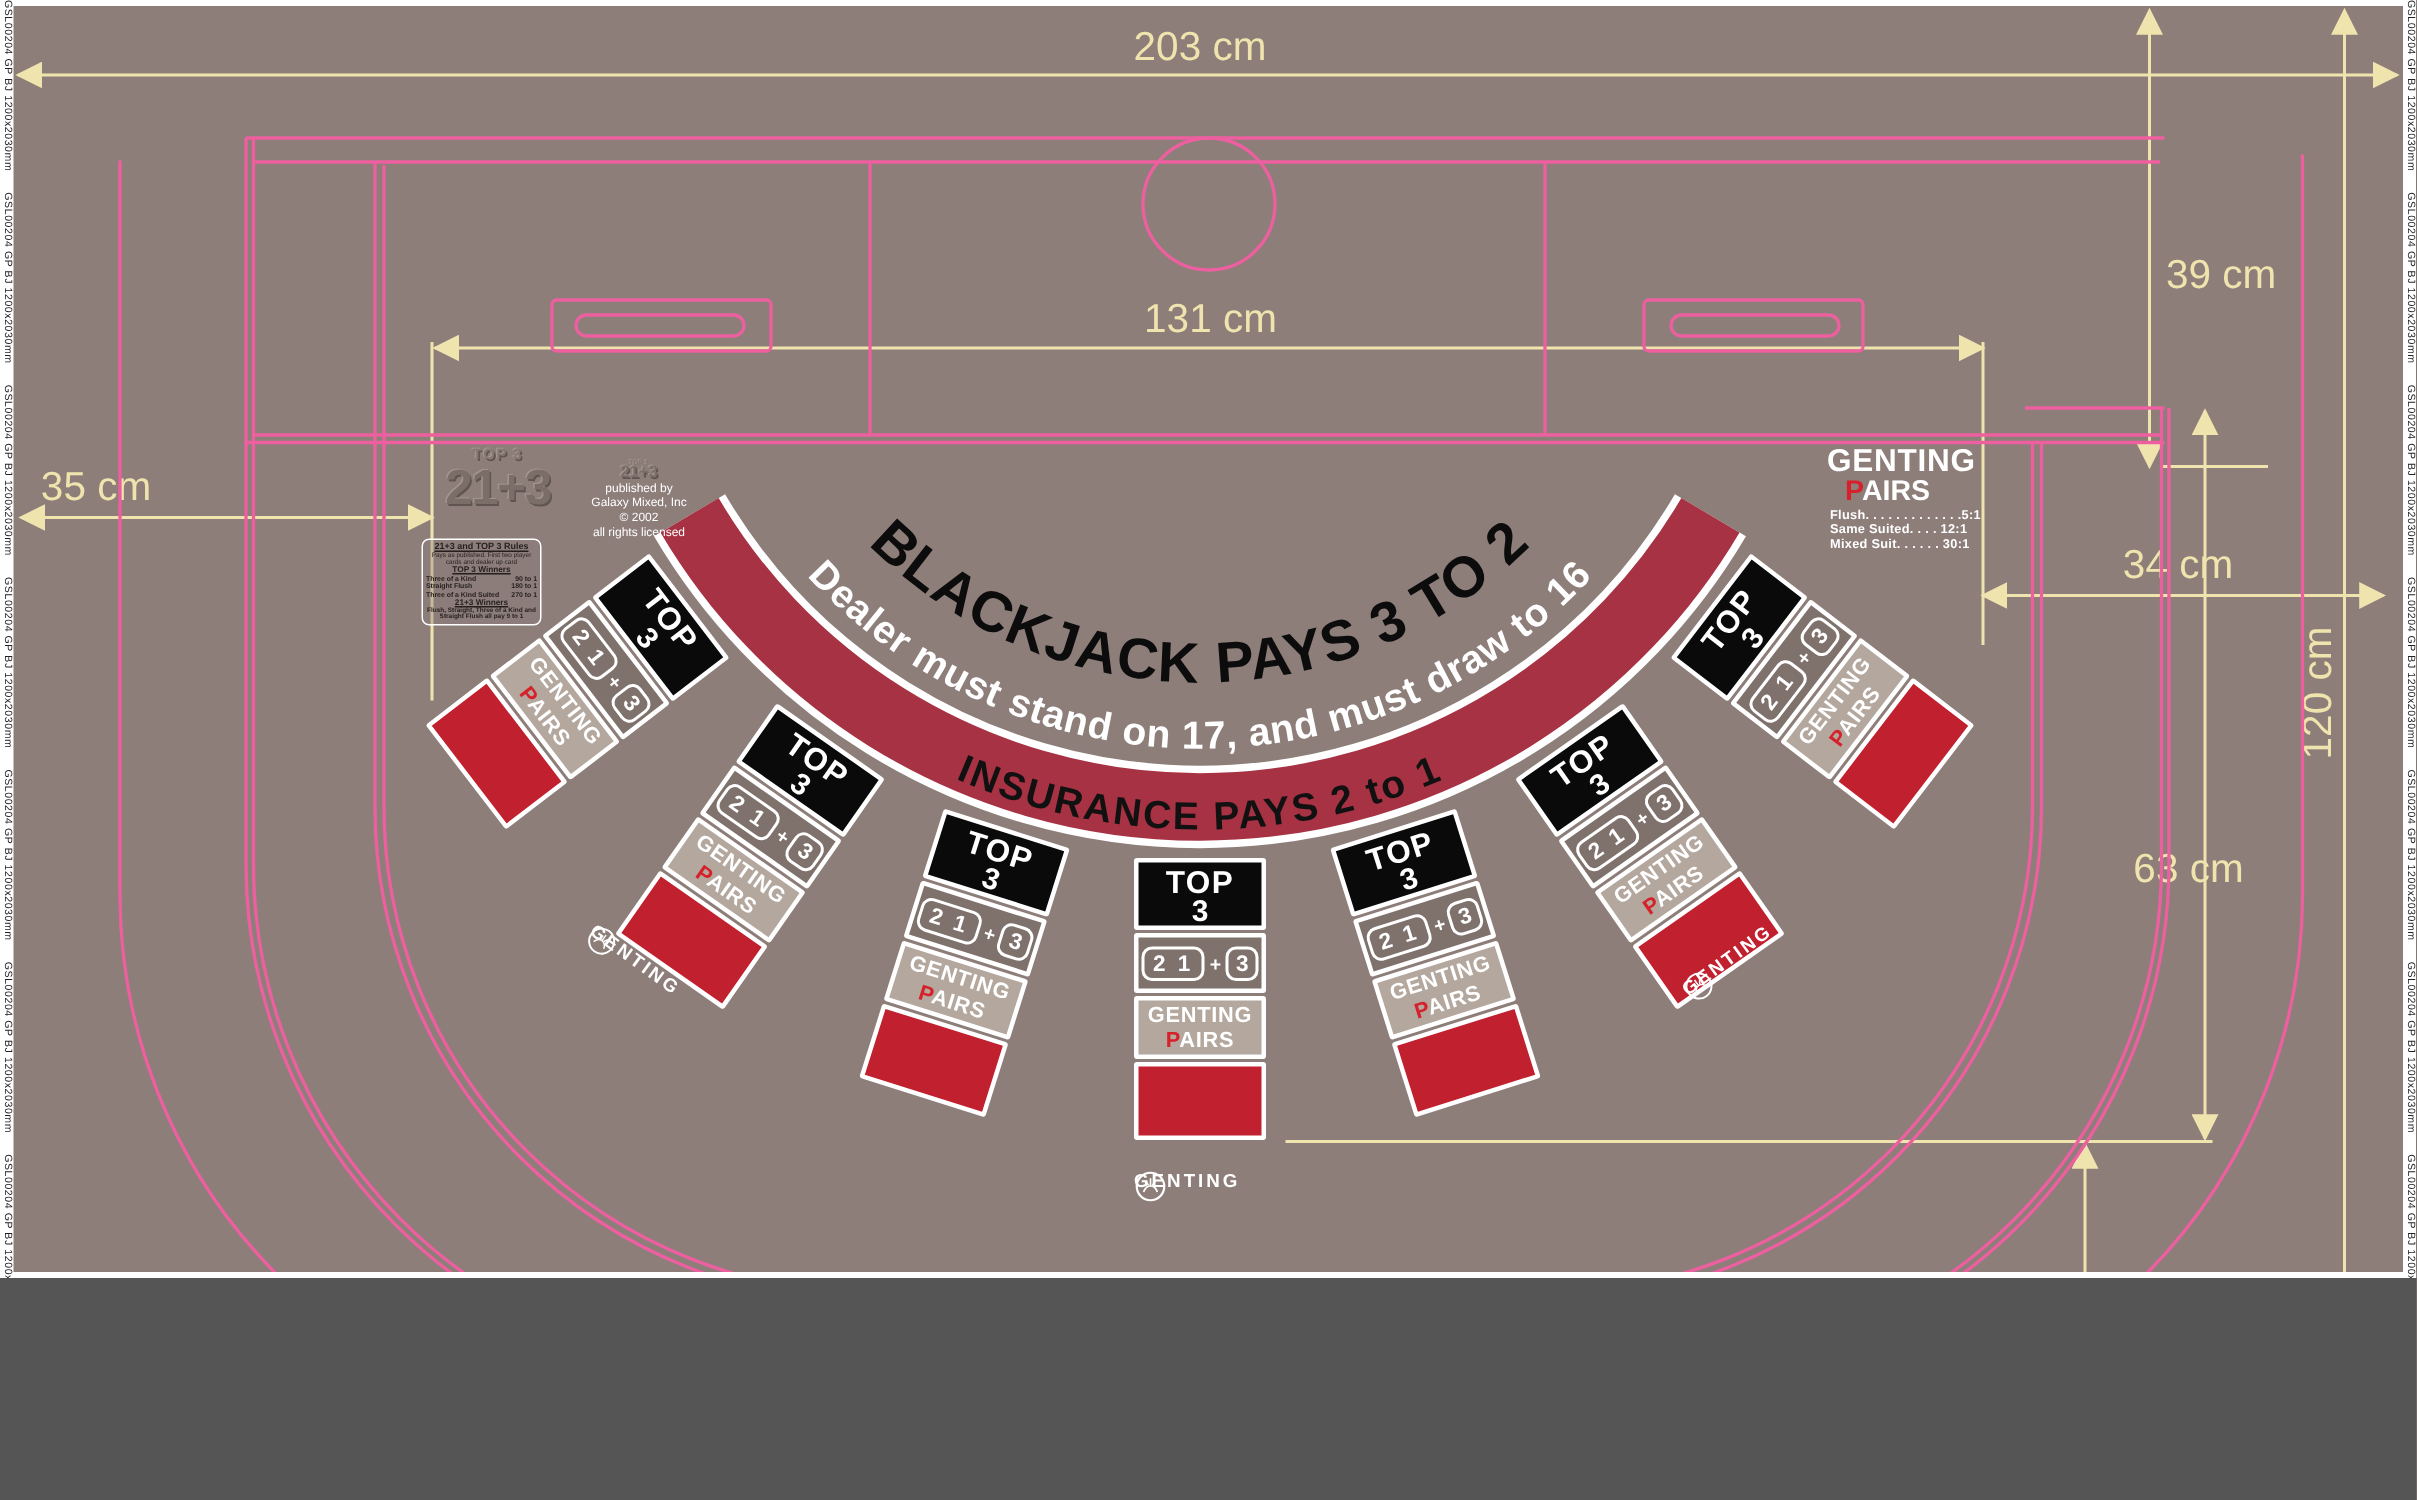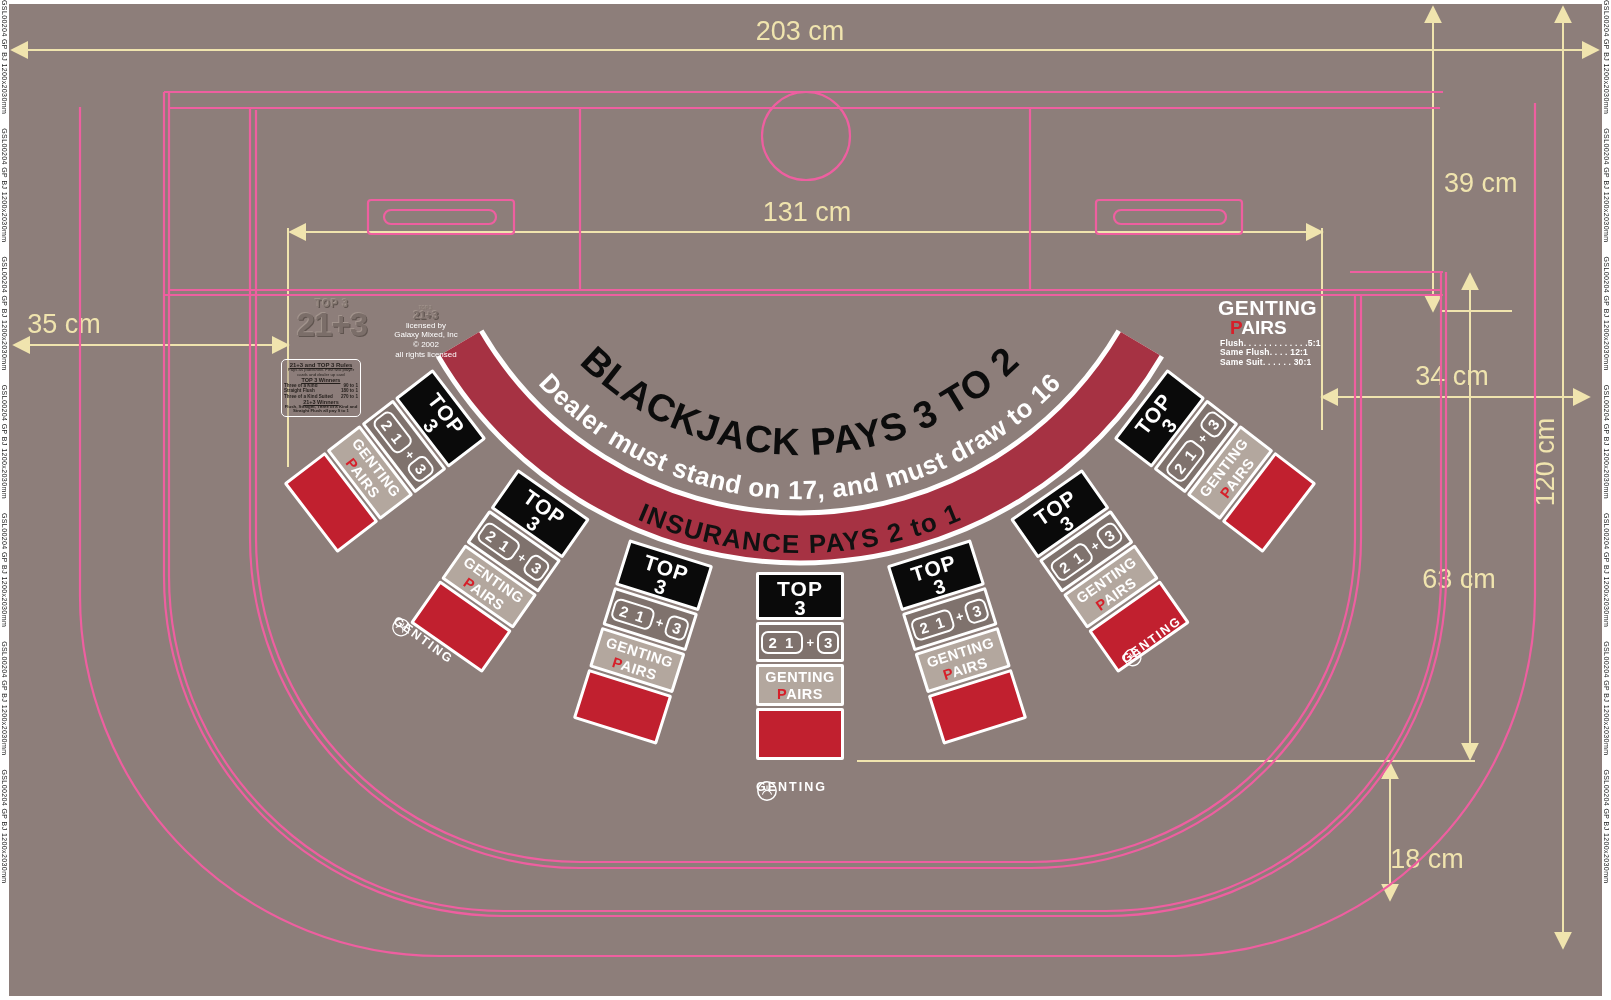--- a/index.html
+++ b/index.html
@@ -1,16 +1,16 @@
 <!DOCTYPE html>
 <html><head>
 <meta charset="utf-8">
 <style>
   html,body{margin:0;padding:0;background:#555;}
-  #stage{position:relative;width:1611px;height:1000px;overflow:hidden;
+  #stage{position:relative;width:1611px;height:852px;overflow:hidden;
          background:#8d7e7a;font-family:"Liberation Sans",sans-serif;}
   svg{position:absolute;left:0;top:0;}
   
   .edge-strip{position:absolute;background:#ffffff;z-index:40;}
   .edge-strip.left{left:0;top:0;width:9px;height:1000px;}
   .edge-strip.right{right:0;top:0;width:9px;height:1000px;}
   .edge-strip.top{left:0;top:0;width:1611px;height:4px;}
   .edge-strip.bottom{left:0;bottom:0;width:1611px;height:4px;}
   .edge-text{writing-mode:vertical-rl;font-size:7px;letter-spacing:.4px;color:#222;
              white-space:nowrap;width:9px;height:1000px;overflow:hidden;line-height:9px;}
@@ -261,33 +261,33 @@
         <div><span class="redp">P</span><span>AIRS</span></div>
       </div>
       <div class="sec main"></div>
     </div>
     </div>
 
   <div class="pairs-legend">
     <div class="pl-title">GENTING</div>
     <div class="pl-title2"><span class="redp">P</span><span>AIRS</span></div>
     <div class="pl-row">Flush. . . . . . . . . . . . .5:1</div>
-    <div class="pl-row">Same Flush. . . .  12:1</div>
-    <div class="pl-row">Same Suit. . . . . .  30:1</div>
+    <div class="pl-row">Same Suited. . . .  12:1</div>
+    <div class="pl-row">Mixed Suit. . . . . .  30:1</div>
   </div>
 
   <div class="big-logo">
     <div class="logo-top3">TOP 3</div>
     <div class="logo-main">21+3</div>
   </div>
 
   <div class="license">
     <div class="lic-mark1">TOP 3</div>
     <div class="lic-mark2">21+3</div>
-    <div class="lic-line">licensed by</div>
+    <div class="lic-line">published by</div>
     <div class="lic-line">Galaxy Mixed, Inc</div>
     <div class="lic-line">© 2002</div>
     <div class="lic-line">all rights licensed</div>
   </div>
 
   <div class="rules-box">
     <div class="rb-title">21+3 and TOP 3 Rules</div>
     <div class="rb-intro">Pays as published. First two player cards and dealer up card</div>
     <div class="rb-sub">TOP 3 Winners</div>
     <div class="rb-row">

